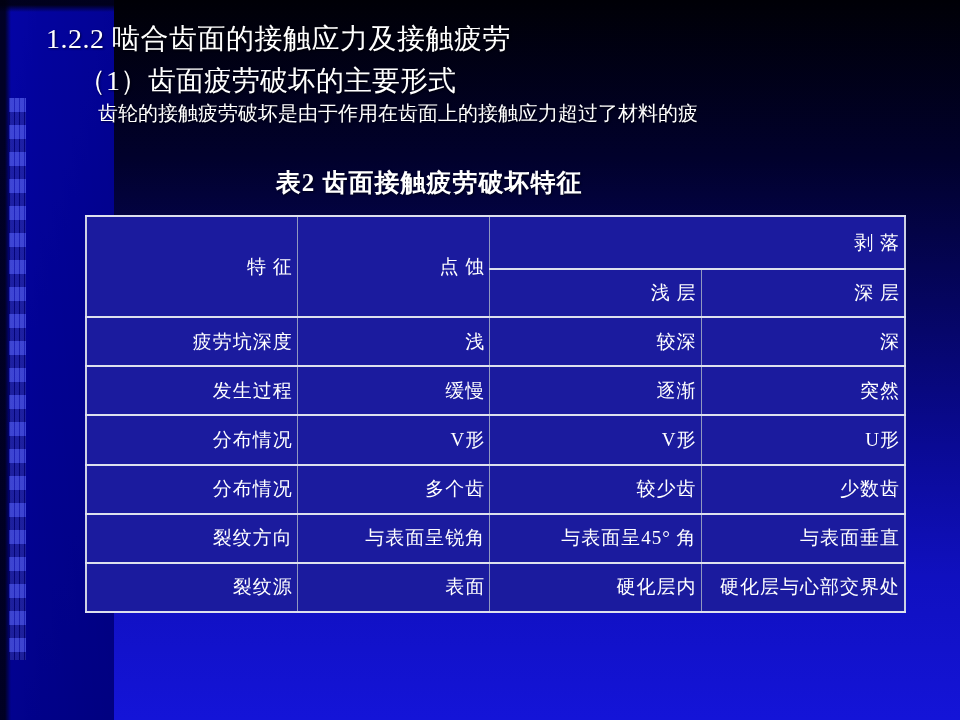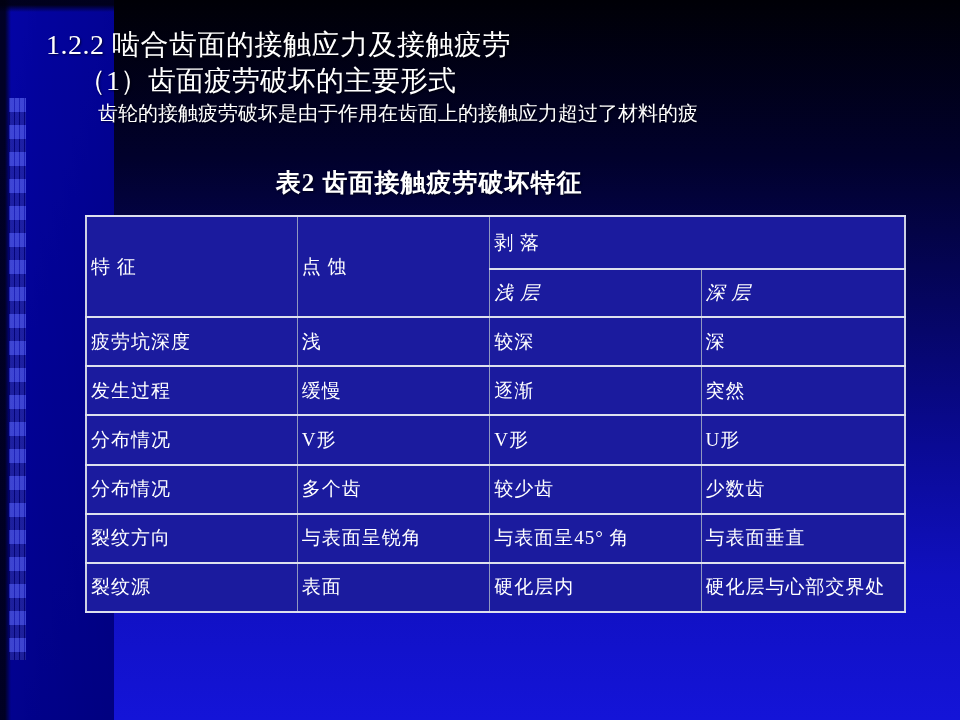--- a/index.html
+++ b/index.html
@@ -24,21 +24,21 @@
   
   .bg-squares{
     position:absolute;left:9px;top:98px;width:17px;height:562px;
     background:
       repeating-linear-gradient(to right, rgba(10,10,90,0.35) 0 1px, rgba(120,130,245,0.28) 1px 5px),
       repeating-linear-gradient(to bottom, rgba(90,100,240,0.50) 0 14px, rgba(5,5,70,0.18) 14px 27px);
     background-blend-mode:overlay,normal;
   }
 
   .heading{
-    position:absolute;left:46px;top:26px;font-size:28px;letter-spacing:0.5px;
+    position:absolute;left:46px;top:20px;font-size:28px;letter-spacing:0.5px;
     white-space:nowrap;text-shadow:1px 1px 2px rgba(0,0,0,0.6);font-family:Liberation Serif, serif;
   }
   .subheading{
     position:absolute;left:78px;top:62px;font-size:28px;white-space:nowrap;
     text-shadow:1px 1px 2px rgba(0,0,0,0.6);
   }
   .para{
     position:absolute;left:84px;top:98px;width:856px;font-size:20px;line-height:31px;
     text-shadow:1px 1px 2px rgba(0,0,0,0.6);
   }
@@ -54,26 +54,26 @@
     position:absolute;left:85px;top:215px;width:821px;height:398px;
     border-collapse:collapse;table-layout:fixed;
     border:2px solid #ccd0e4;
   }
   table.fatigue td{
     background:#1b1b9e;
     border-top:2px solid #dde0ee;
     border-bottom:2px solid #dde0ee;
     border-left:1px solid #9098c0;
     border-right:1px solid #9098c0;
-    text-align:left;vertical-align:middle;
+    text-align:right;vertical-align:middle;
     color:#ffffff;font-size:19px;letter-spacing:1px;
     padding:0 4px;overflow:hidden;
   }
   tr.hrow1{height:53px;}
-  tr.hrow2{height:48px;font-style:italic;}
+  tr.hrow2{height:48px;}
   tr.drow{height:49px;padding-left:17px;}
   td.hdr{letter-spacing:4px;}
 </style>
 </head>
 <body>
 
 <div class="slide">
 
   <div class="bg-band"></div>
   <div class="bg-squares"></div>

